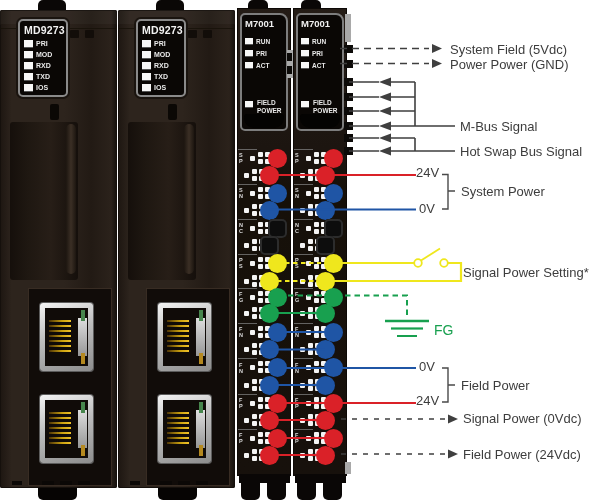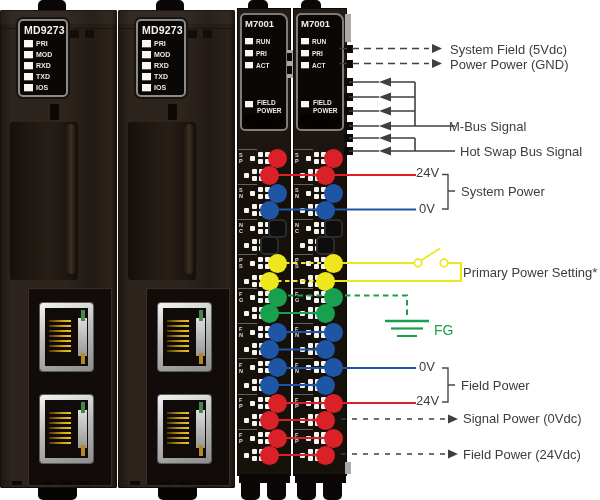--- a/index.html
+++ b/index.html
@@ -683,25 +683,25 @@
     </g>
 
     <g stroke="#4a4a4a" stroke-width="1.4" fill="none">
       <path d="M442 174.5 H448 V209 H442 M448 191 H455"></path>
       <path d="M442 368 H448 V402 H442 M448 385 H455"></path>
     </g>
   </svg>
 
   <div class="ann" style="left:450px;top:49px">System Field (5Vdc)</div>
   <div class="ann" style="left:450px;top:64px">Power Power (GND)</div>
-  <div class="ann" style="left:449px;top:126px">M-Bus Signal</div>
+  <div class="ann" style="left:460px;top:126px">M-Bus Signal</div>
   <div class="ann" style="left:460px;top:151px">Hot Swap Bus Signal</div>
   <div class="ann" style="left:416px;top:172px">24V</div>
   <div class="ann" style="left:419px;top:208px">0V</div>
   <div class="ann" style="left:461px;top:191px">System Power</div>
-  <div class="ann" style="left:463px;top:272px">Primary Power Setting*</div>
+  <div class="ann" style="left:463px;top:272px">Signal Power Setting*</div>
   <div class="ann green" style="left:434px;top:330px">FG</div>
   <div class="ann" style="left:419px;top:366px">0V</div>
   <div class="ann" style="left:416px;top:400px">24V</div>
   <div class="ann" style="left:461px;top:385px">Field Power</div>
   <div class="ann" style="left:463px;top:418px">Signal Power (0Vdc)</div>
   <div class="ann" style="left:463px;top:454px">Field Power (24Vdc)</div>
 </div>
 
 </body></html>

